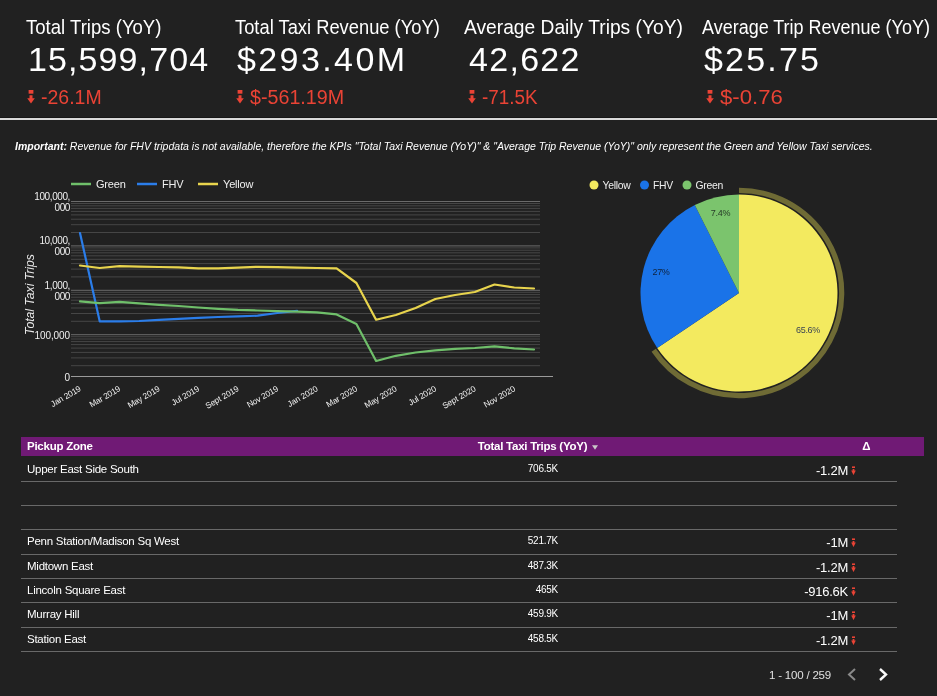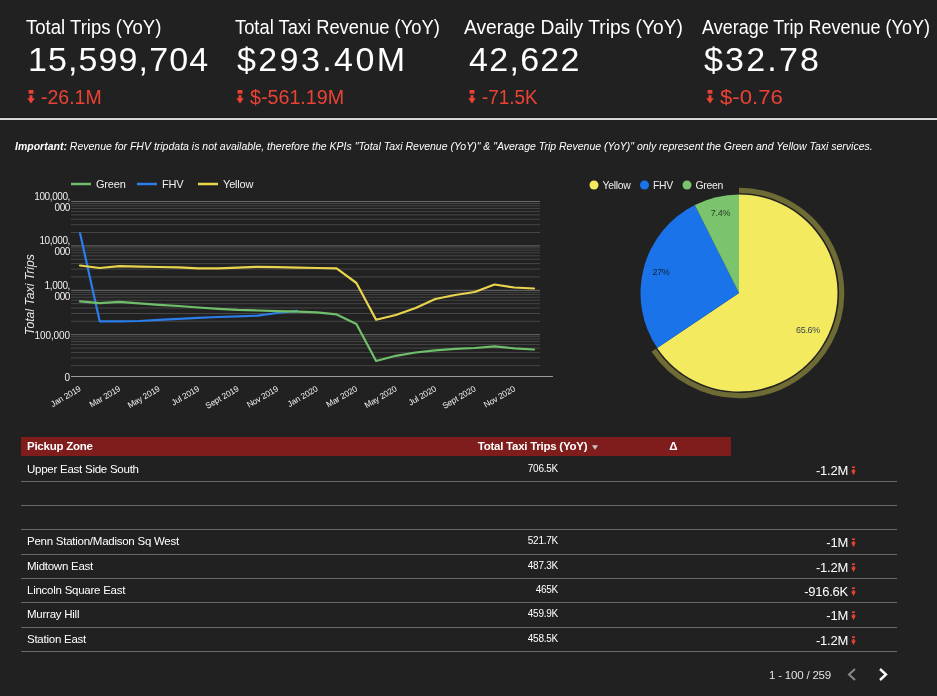--- a/index.html
+++ b/index.html
@@ -4,21 +4,21 @@
 * { margin:0; padding:0; box-sizing:border-box; }
 html,body { width:937px; height:696px; background:#212121; overflow:hidden;
   font-family:"Liberation Sans", sans-serif; position:relative; }
 .sc-title { position:absolute; top:14.5px; font-size:20.5px; color:#fff; white-space:nowrap; transform-origin:0 50%; }
 .sc-num { position:absolute; top:40.2px; font-size:34px; color:#fff; white-space:nowrap; }
 .sc-delta { position:absolute; top:85px; font-size:20.5px; color:#ea4335; white-space:nowrap; display:flex; align-items:flex-start; }
 .divider { position:absolute; left:0; top:118px; width:937px; height:2px; background:#d9d9d9; }
 .divider-shadow { position:absolute; left:0; top:116.5px; width:937px; height:1.5px; background:#171717; }
 .note { position:absolute; left:15px; top:140px; font-size:10.5px; font-style:italic; color:#fff;
   white-space:nowrap; }
-.thead { position:absolute; left:21px; top:0px; width:710px; height:18.5px; background:#7f1d1d; }
+.thead { position:absolute; left:21px; top:0px; width:903px; height:18.5px; background:#701a75; }
 .thead .h1 { position:absolute; left:6px; top:3.2px; font-size:11.5px; font-weight:bold; color:#fff; letter-spacing:-0.25px; }
 .thead .h2 { position:absolute; left:437px; top:3.2px; width:160px; text-align:center; font-size:11.5px; font-weight:bold; color:#fff; letter-spacing:-0.25px; white-space:nowrap; }
 .thead .h3 { position:absolute; right:53.5px; top:3.2px; font-size:11.5px; font-weight:bold; color:#fff; }
 .trow { position:absolute; left:21px; width:875.5px; height:24.3px; }
 .tzone { position:absolute; left:6px; top:5.5px; font-size:11.5px; color:#fff; letter-spacing:-0.25px; }
 .ttrips { position:absolute; left:380px; width:157px; top:5.5px; font-size:10px; color:#fff; text-align:right; letter-spacing:-0.25px; }
 .tdelta { position:absolute; right:40.5px; top:5.5px; font-size:13px; color:#fff; display:flex; align-items:center; letter-spacing:-0.25px; }
 .tsep { position:absolute; left:21px; width:875.5px; height:1px; background:#696969; }
 .tclip { position:absolute; left:0; top:437px; width:937px; height:228px; overflow:hidden; }
 .pgtext { position:absolute; left:769px; top:669px; font-size:11.5px; color:#e0e0e0; letter-spacing:-0.2px; }
@@ -51,21 +51,21 @@
 <div class="sc-num" style="left:469px;letter-spacing:1.3px">42,622</div>
 <div class="sc-delta" style="left:468px">
   <svg width="8" height="14" viewBox="0 0 8 14" style="margin-top:5px;margin-right:6px;flex:none">
       <path d="M1.6,0 h4.8 v3.7 h-4.8 Z" fill="#ea4335"></path>
       <path d="M2.5,5.2 h3 v3 h2.3 L4,13.6 L0.2,8.2 h2.3 Z" fill="#ea4335"></path>
     </svg>
   <span style="transform:scaleX(0.92);transform-origin:0 50%;display:inline-block">-71.5K</span>
 </div>
 
 <div class="sc-title" style="left:702px;transform:scaleX(0.877)">Average Trip Revenue (YoY)</div>
-<div class="sc-num" style="left:704px;letter-spacing:2.2px">$32.78</div>
+<div class="sc-num" style="left:704px;letter-spacing:2.2px">$25.75</div>
 <div class="sc-delta" style="left:705.5px">
   <svg width="8" height="14" viewBox="0 0 8 14" style="margin-top:5px;margin-right:6px;flex:none">
       <path d="M1.6,0 h4.8 v3.7 h-4.8 Z" fill="#ea4335"></path>
       <path d="M2.5,5.2 h3 v3 h2.3 L4,13.6 L0.2,8.2 h2.3 Z" fill="#ea4335"></path>
     </svg>
   <span style="transform:scaleX(1.08);transform-origin:0 50%;display:inline-block">$-0.76</span>
 </div>
 <div class="note"><b>Important:</b> Revenue for FHV tripdata is not available, therefore the KPIs "Total Taxi Revenue (YoY)" &amp; "Average Trip Revenue (YoY)" only represent the Green and Yellow Taxi services.</div>
 <svg style="position:absolute;left:0;top:166px" width="570" height="264" viewBox="0 166 570 264">
 <line x1="71" y1="232.5" x2="540" y2="232.5" stroke="#464646" stroke-width="1"></line>

